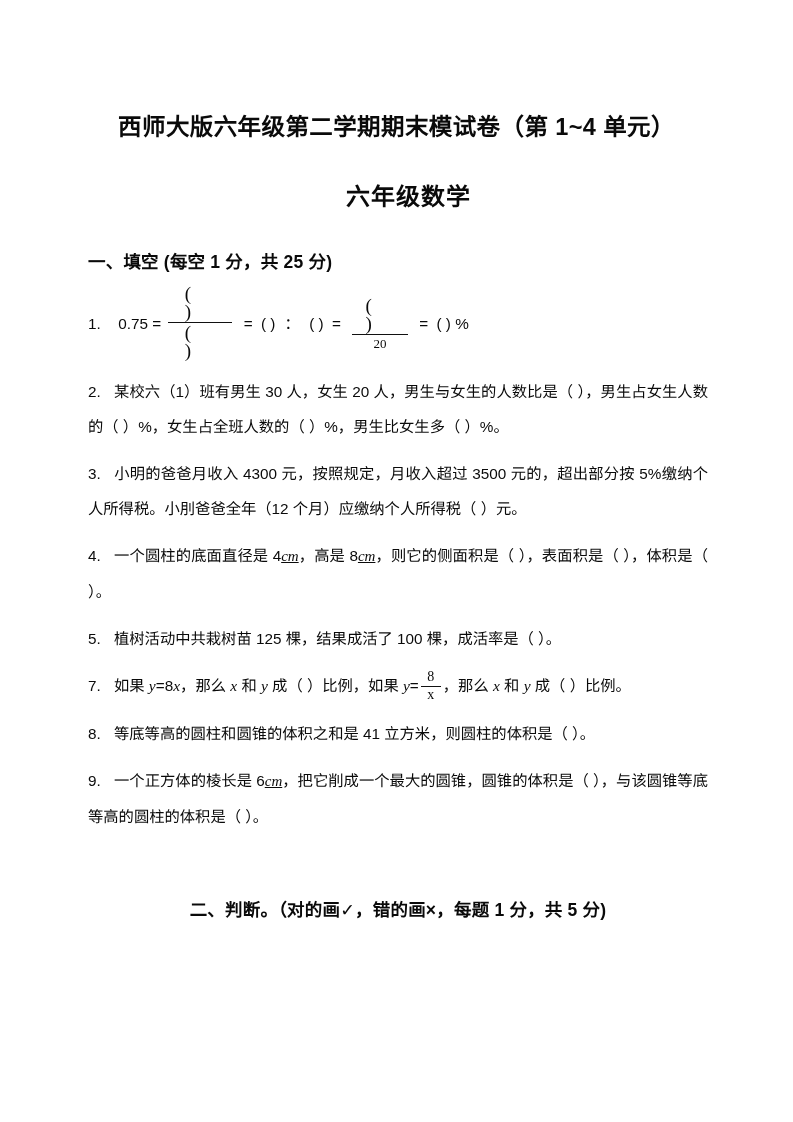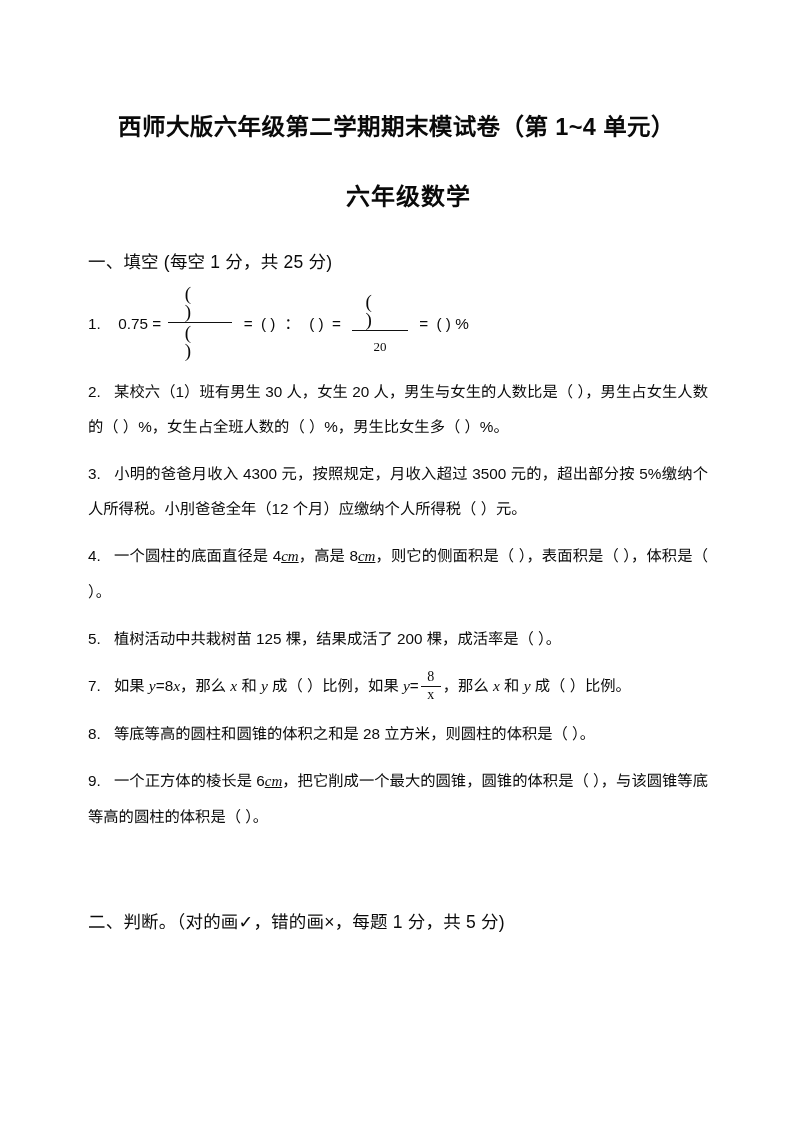--- a/index.html
+++ b/index.html
@@ -48,27 +48,28 @@
   
   .body-block {
     position: absolute;
     left: 88px;
     top: 248px;
     width: 620px;
   }
 
   .section-head {
     font-size: 17.5px;
-    font-weight: 400;
+    font-weight: 700;
     letter-spacing: 0.2px;
     margin: 0 0 14px 0;
     white-space: nowrap;
   }
   .section-head.second {
-    margin-top: 16px;
+    margin-top: 4px;
+    text-align: center;
   }
 
   .q {
     position: relative;
     font-size: 15.3px;
     line-height: 35px;
     margin: 0 0 12px 0;
     text-align: justify;
     text-justify: inter-ideograph;
   }
@@ -127,21 +128,21 @@
   .frac.paren { width: 64px; top: -2px; }
   .frac.paren .bar { height: 1.2px; }
 
   .frac.n20 { width: 56px; }
   .frac.n20 .top {
     font-size: 19px;
     line-height: 0.95;
     letter-spacing: 22px;
     padding-left: 3px;
   }
-  .frac.n20 .bot { font-size: 13px; padding-top: 8px; }
+  .frac.n20 .bot { font-size: 13px; padding-top: 1px; }
 
   .frac.ex { width: 20px; top: -1px; margin: 0 2px; }
   .frac.ex .top { font-size: 14px; }
   .frac.ex .bot { font-size: 14px; font-style: normal; }
 
   .eq { margin: 0 4px; }
   .colon { margin: 0 5px; }
 </style>
 </head>
 <body>
@@ -184,30 +185,30 @@
 
     <div class="q">
       <span class="num">3.</span><span>小明的爸爸月收入 4300 元，按照规定，月收入超过 3500 元的，超出部分按 5%缴纳个人所得税。小刖爸爸全年（12 个月）应缴纳个人所得税（        ）元。</span>
     </div>
 
     <div class="q">
       <span class="num">4.</span><span>一个圆柱的底面直径是 4</span><span class="mu">cm</span><span>，高是 8</span><span class="mu">cm</span><span>，则它的侧面积是（        ），表面积是（        ），体积是（        ）。</span>
     </div>
 
     <div class="q">
-      <span class="num">5.</span><span>植树活动中共栽树苗 125 棵，结果成活了 200 棵，成活率是（        ）。</span>
+      <span class="num">5.</span><span>植树活动中共栽树苗 125 棵，结果成活了 100 棵，成活率是（        ）。</span>
     </div>
 
 
     <div class="q">
       <span class="num">7.</span><span>如果 </span><span class="mv">y</span><span>=8</span><span class="mv">x</span><span>，那么 </span><span class="mv">x</span><span> 和 </span><span class="mv">y</span><span> 成（        ）比例，如果 </span><span class="mv">y</span><span>=</span><span class="frac ex"><span class="top">8</span><span class="bar"></span><span class="bot">x</span></span><span>，那么 </span><span class="mv">x</span><span> 和 </span><span class="mv">y</span><span> 成（        ）比例。</span>
     </div>
 
     <div class="q">
-      <span class="num">8.</span><span>等底等高的圆柱和圆锥的体积之和是 28 立方米，则圆柱的体积是（        ）。</span>
+      <span class="num">8.</span><span>等底等高的圆柱和圆锥的体积之和是 41 立方米，则圆柱的体积是（        ）。</span>
     </div>
 
     <div class="q">
       <span class="num">9.</span><span>一个正方体的棱长是 6</span><span class="mu">cm</span><span>，把它削成一个最大的圆锥，圆锥的体积是（        ），与该圆锥等底等高的圆柱的体积是（        ）。</span>
     </div>
 
 
     <div style="height:46px"></div>
     <div class="section-head second">二、判断。（对的画✓，错的画×，每题 1 分，共 5 分)</div>
 

